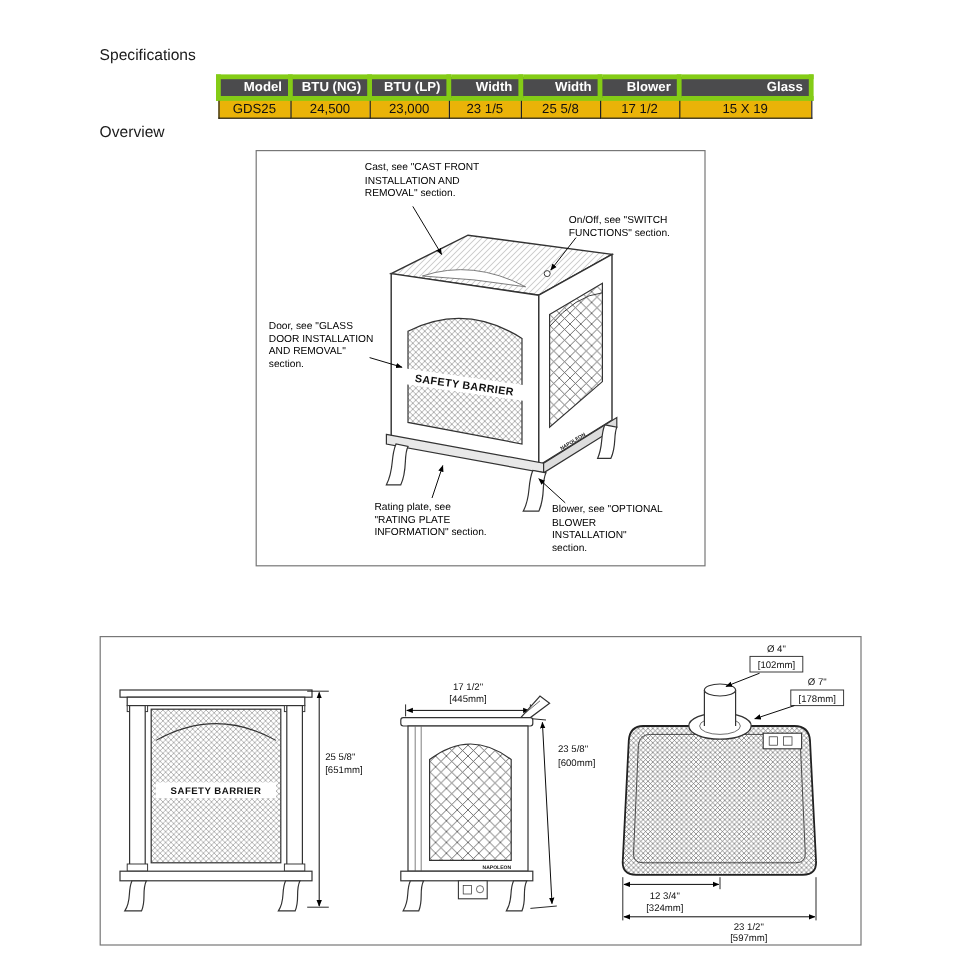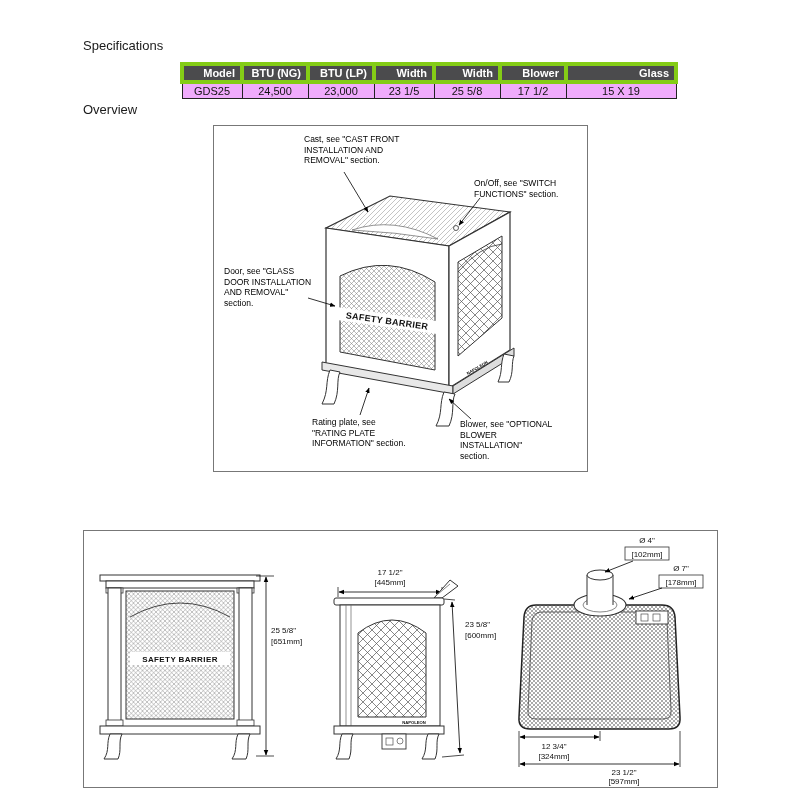--- a/index.html
+++ b/index.html
@@ -7,21 +7,21 @@
           font-family:"Liberation Sans", sans-serif; overflow:hidden; }
   .heading { position:absolute; font-size:13px; font-weight:normal; color:#1a1a1a; }
   .spec-heading { left:83px; top:38px; }
   .overview-heading { left:83px; top:102px; }
   .dim-heading { left:83px; top:539px; }
 
   .spec-table { position:absolute; left:180px; top:62px; border-collapse:collapse;
                 font-size:11px; border:1.5px solid #222; }
   .spec-table th { background:#4b4b4d; color:#ffffff; font-weight:bold;
                    border:4px solid #84cc16; padding:1px 5px; text-align:right; }
-  .spec-table td { border:1px solid #222; padding:1px 5px; text-align:center; color:#111; background:#f0abfc; }
+  .spec-table td { border:1px solid #222; padding:1px 5px; text-align:center; color:#111; background:#eab308; }
   .c0 { min-width:46px; } .c1 { min-width:52px; } .c2 { min-width:52px; }
   .c3 { min-width:46px; } .c4 { min-width:52px; } .c5 { min-width:52px; } .c6 { min-width:96px;margin-top:48px; }
 
   .overview-box { position:absolute; left:213px; top:125px; width:373px; height:345px;
                   border:1px solid #777; background:#fff; }
   .dim-box { position:absolute; left:83px; top:530px; width:633px; height:256px;
              border:1px solid #777; background:#fff; }
   .callout { position:absolute; font-size:8.5px; line-height:1.25; color:#000; }
   svg { position:absolute; left:0; top:0; }
   svg text { font-family:"Liberation Sans", sans-serif; fill:#111; }

